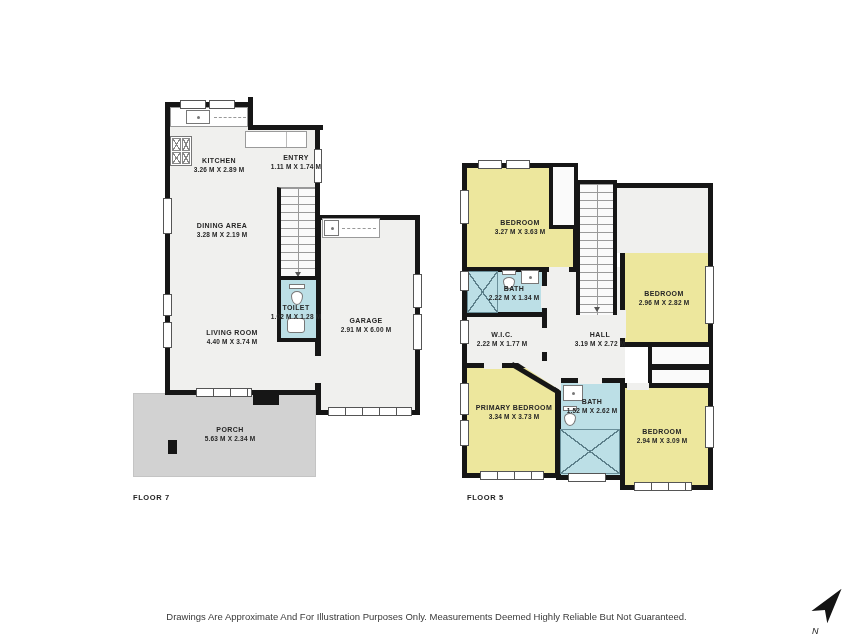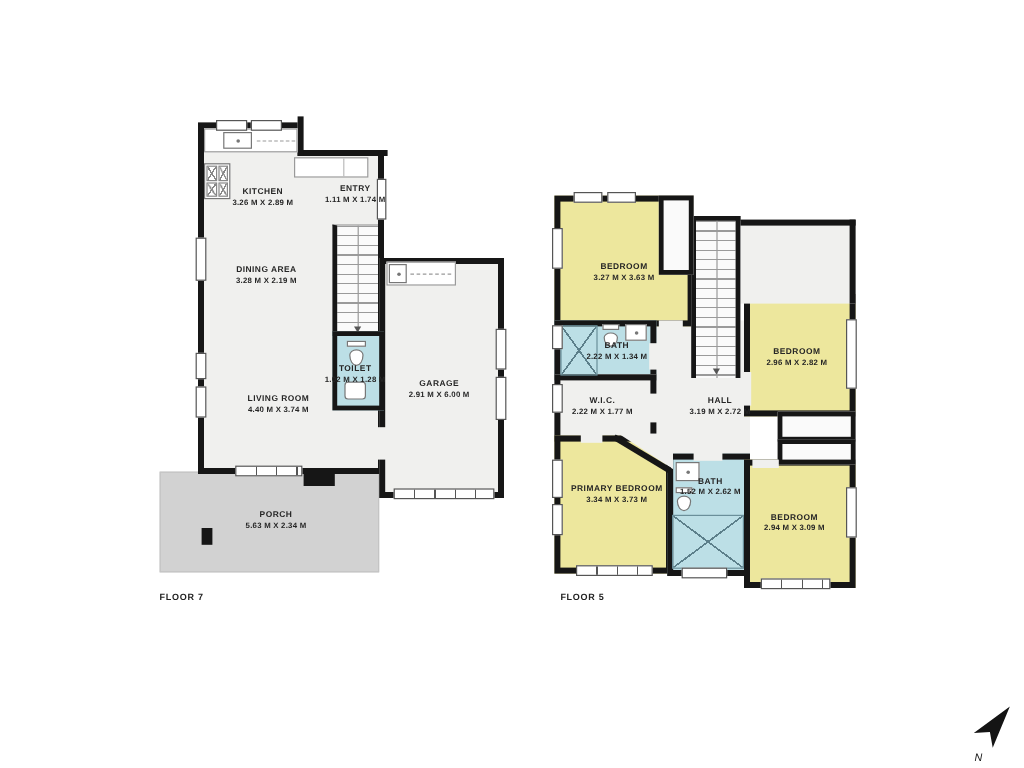--- a/index.html
+++ b/index.html
@@ -212,20 +212,21 @@
   <div class="rlabel" style="left:592px;top:406px;">
     <span class="nm">BATH</span>
     <span class="dm">1.52 M X 2.62 M</span>
   </div>
   <div class="rlabel" style="left:662px;top:436px;">
     <span class="nm">BEDROOM</span>
     <span class="dm">2.94 M X 3.09 M</span>
   </div>
   <div class="floor-label" style="left:467px;top:493px;">FLOOR 5</div>
 
+  <div class="disclaimer">Drawings Are Approximate And For Illustration Purposes Only. Measurements Deemed Highly Reliable But Not Guaranteed.</div>
 
   <div class="abs" style="left:806px;top:580px;width:44px;height:58px;z-index:5;">
     <svg width="44" height="58" viewBox="0 0 44 58">
       <g transform="rotate(38 22 26)">
         <polygon points="22,4 32,40 22,31 12,40" fill="#141414"></polygon>
       </g>
       <text x="6" y="54" font-size="9" font-style="italic" fill="#141414">N</text>
     </svg>
   </div>
 

